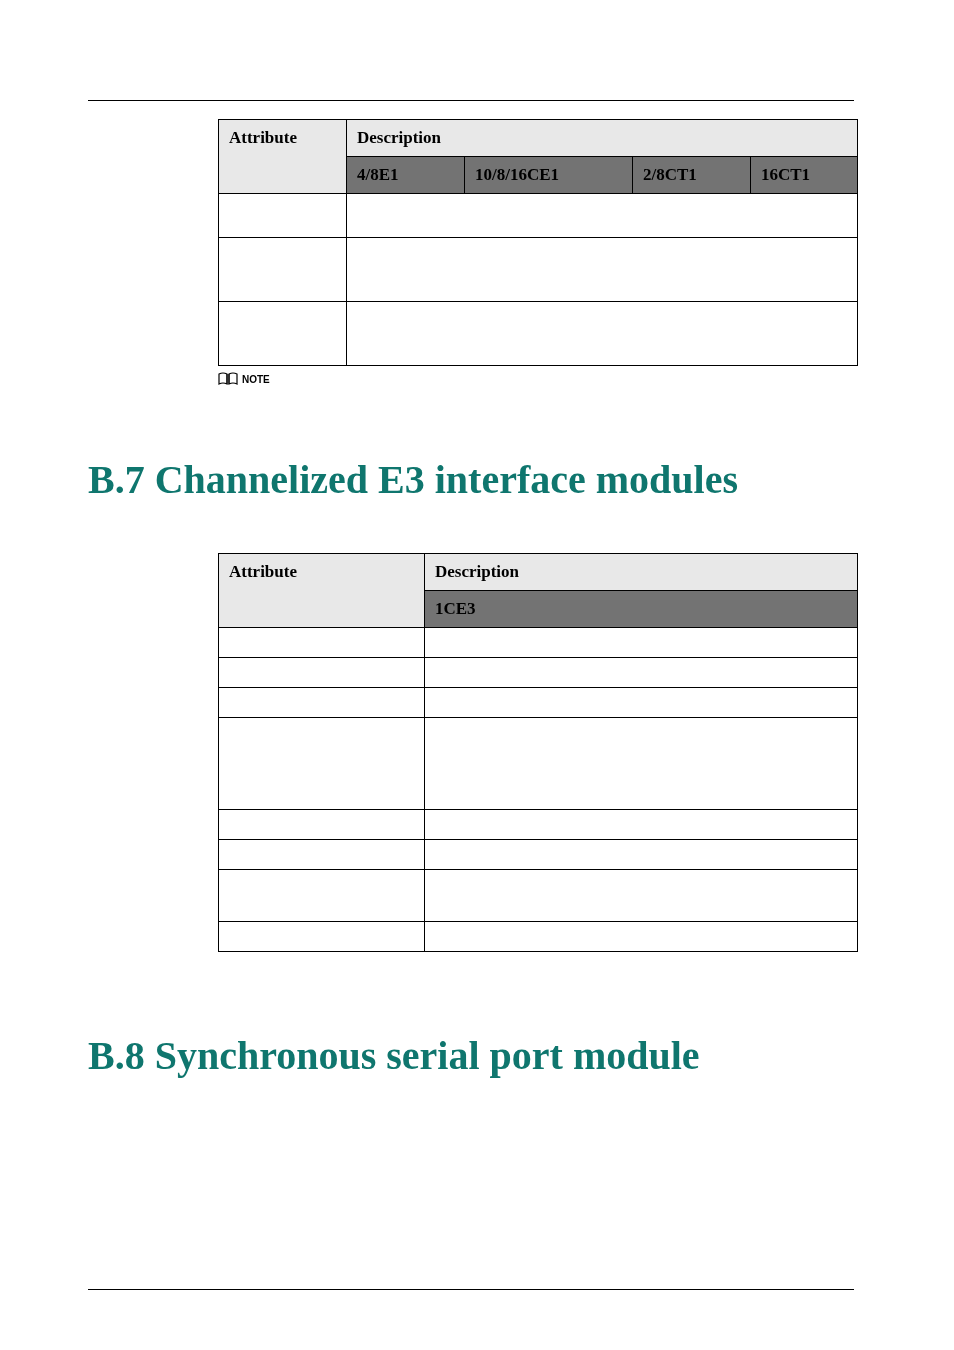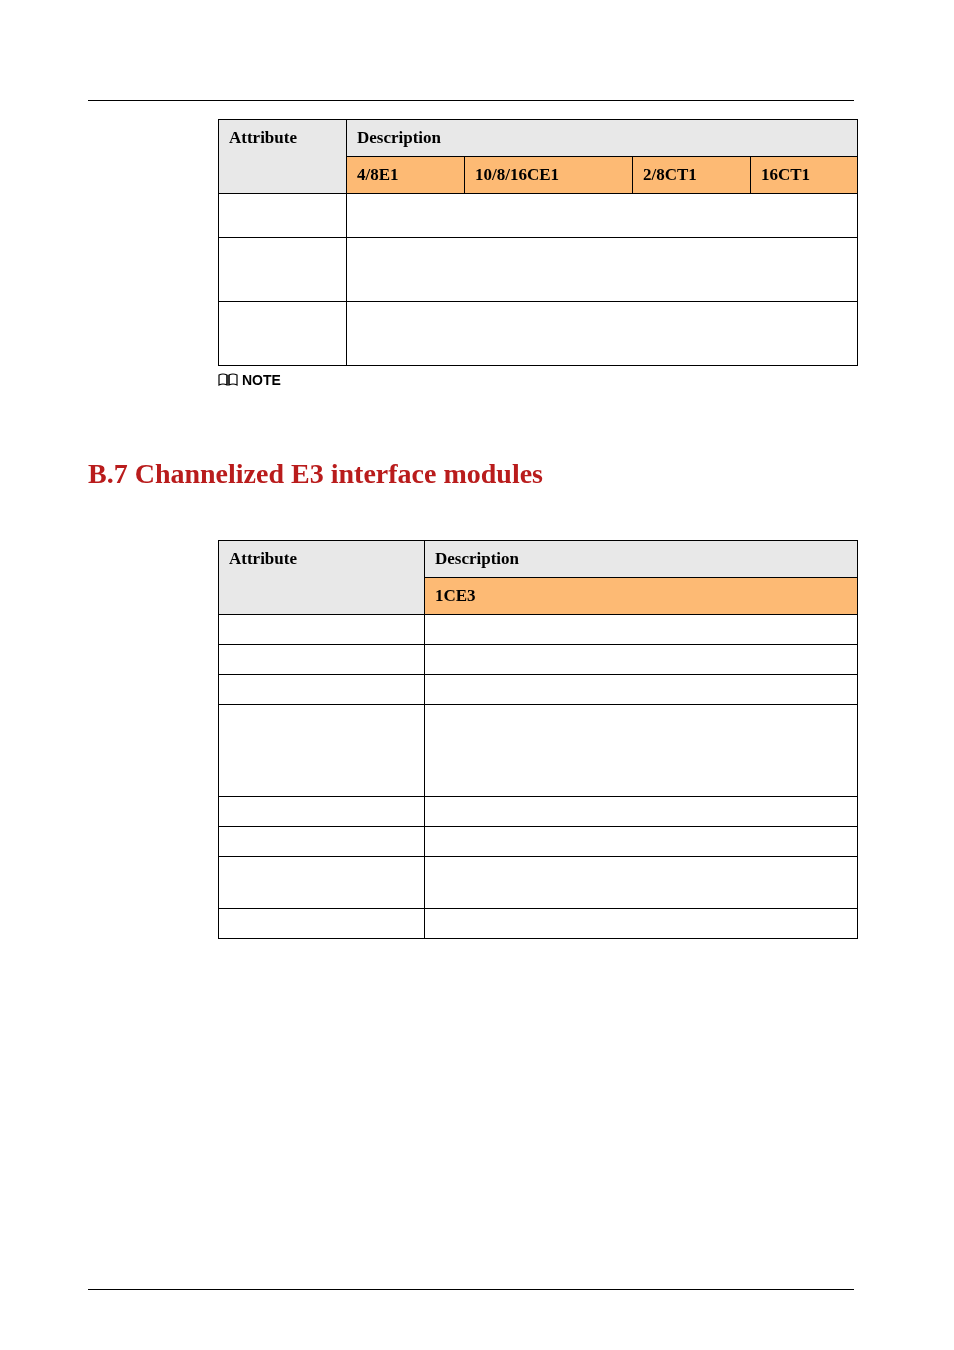--- a/index.html
+++ b/index.html
@@ -43,41 +43,41 @@
     padding: 8px 10px;
     text-align: left;
     vertical-align: top;
     font-weight: normal;
   }
   th {
     background: #e8e8e8;
     font-weight: bold;
   }
   .sub th {
-    background: #fdba74;
+    background: #737373;
     font-weight: bold;
   }
   .note-row {
     margin-left: 130px;
     margin-top: 6px;
     display: flex;
     align-items: center;
     gap: 4px;
     font-family: Arial, sans-serif;
-    font-size: 14px;
+    font-size: 10px;
     font-weight: bold;
   }
   .note-icon {
     display: inline-flex;
   }
   h2.section {
     font-family: "Palatino Linotype", "Book Antiqua", Palatino, serif;
     font-weight: bold;
-    font-size: 28px;
-    color: #b91c1c;
+    font-size: 40px;
+    color: #0f766e;
     margin-top: 70px;
     margin-bottom: 50px;
   }
   h2.section.spacer-above { margin-top: 80px; }
   .t1 .row-xtall td { height: 64px; }
   .t1 .row-short td { height: 44px; }
   .t2 td { height: 30px; }
   .t2 .row-tall td { height: 92px; }
   .t2 .row-med td { height: 52px; }
 </style>
@@ -165,15 +165,16 @@
           <td></td>
           <td></td>
         </tr>
     <tr>
           <td></td>
           <td></td>
         </tr>
   </tbody>
     </table>
 
+  <h2 class="section spacer-above">B.8 Synchronous serial port module</h2>
 
   <hr class="bottom-rule">
 </div>
 
 </body></html>

